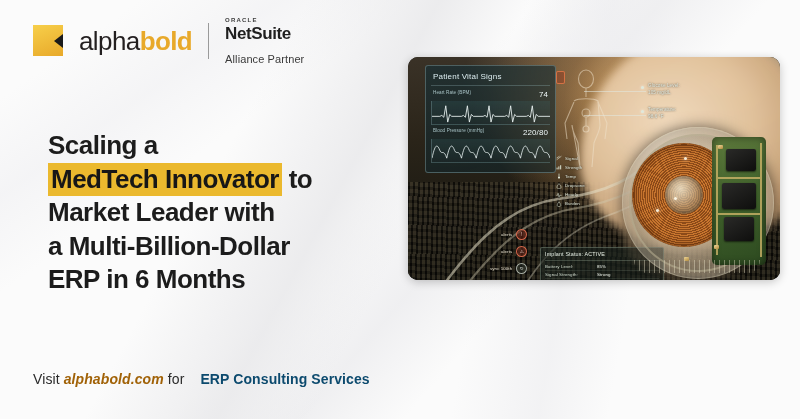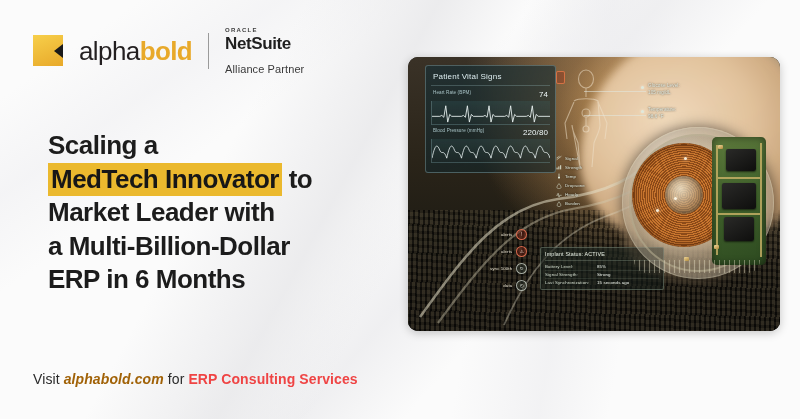--- a/index.html
+++ b/index.html
@@ -24,21 +24,21 @@
       linear-gradient(118deg, rgba(255,255,255,0) 30%, rgba(233,233,235,.85) 43%, rgba(255,255,255,0) 52%),
       linear-gradient(131deg, rgba(255,255,255,0) 46%, rgba(238,238,240,.9) 57%, rgba(255,255,255,0) 66%),
       linear-gradient(100deg, rgba(255,255,255,0) 60%, rgba(240,240,242,.8) 70%, rgba(255,255,255,0) 78%),
       linear-gradient(145deg, rgba(255,255,255,0) 10%, rgba(242,242,244,.75) 20%, rgba(255,255,255,0) 30%),
       #fbfbfb;
     pointer-events: none;
   }
 
   
   .logo-bar {
-    position: absolute; left: 33px; top: 26px;
+    position: absolute; left: 33px; top: 16px;
     display: flex; align-items: center; gap: 16px;
   }
   .ab-mark {
     width: 30px; height: 31px;
     background: linear-gradient(160deg, #f7cf4a 0%, #e8a92a 100%);
     position: relative;
     flex: none;
   }
   .ab-mark::after {
     content: "";
@@ -99,26 +99,26 @@
   .headline-line { display: block; white-space: nowrap; }
 
   
   .footer {
     position: absolute; left: 33px; top: 371px;
     font-size: 14px; color: #2a2a2a;
     letter-spacing: .1px;
     white-space: nowrap;
   }
   .footer .dom { color: #a16207; font-weight: 700; font-style: italic; }
-  .footer .svc { color: #ef4444; font-weight: 700; }
+  .footer .svc { color: #0c4a6e; font-weight: 700; margin-left: 12px; }
 
   
   .photo {
     position: absolute; left: 408px; top: 57px;
-    width: 372px; height: 274px;
+    width: 372px; height: 223px;
     border-radius: 10px;
     overflow: hidden;
     background: #15130f;
     box-shadow: 0 2px 10px rgba(0,0,0,.22);
   }
   
   .ph-bg {
     position: absolute; inset: 0;
     background:
       radial-gradient(circle at 62% 22%, rgba(255,186,96,.55) 0%, rgba(196,120,40,.22) 26%, rgba(0,0,0,0) 52%),

